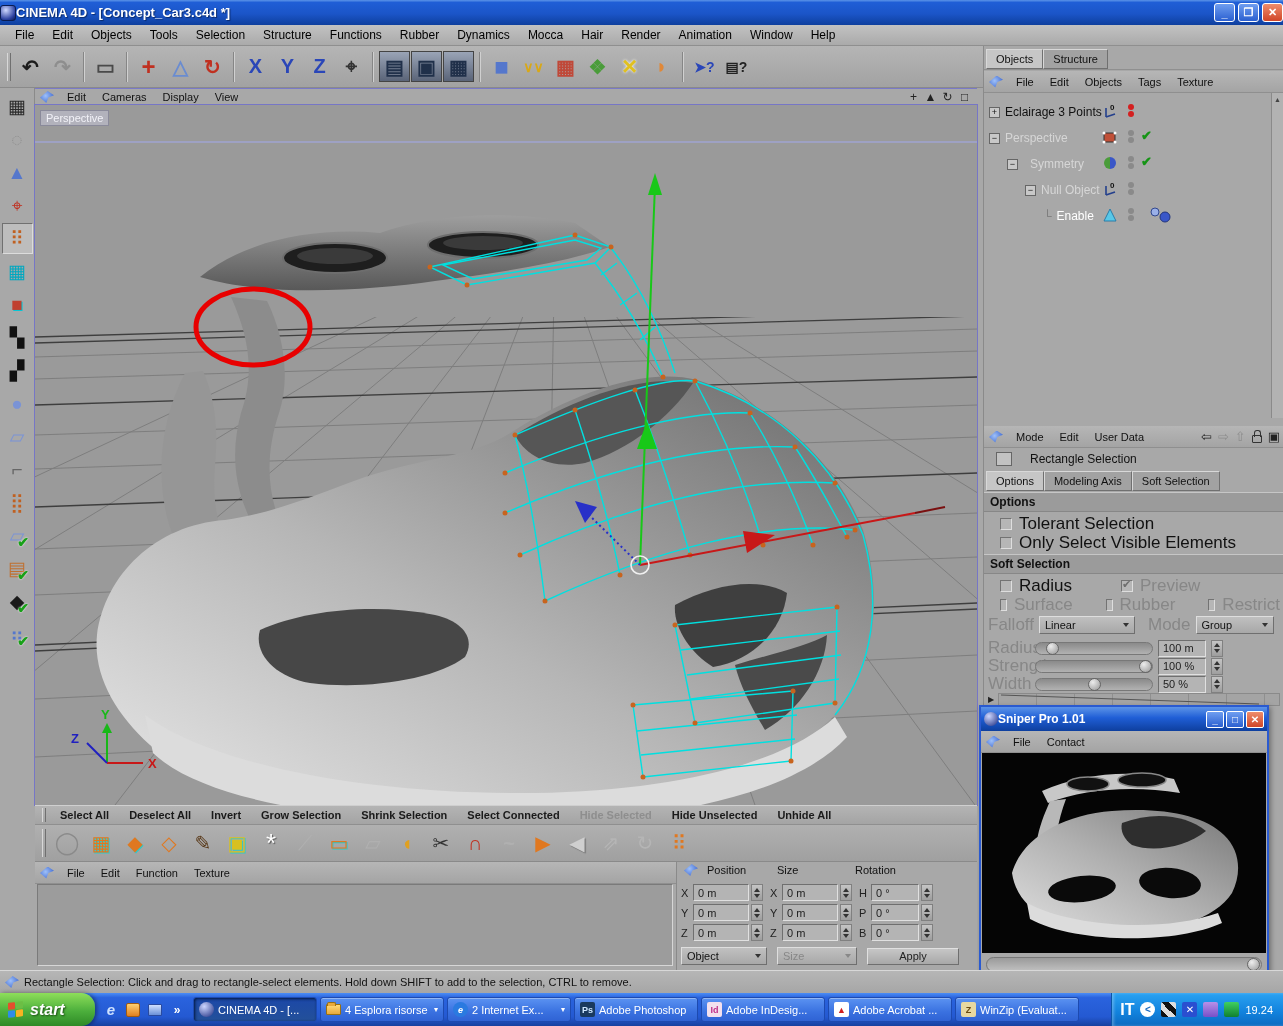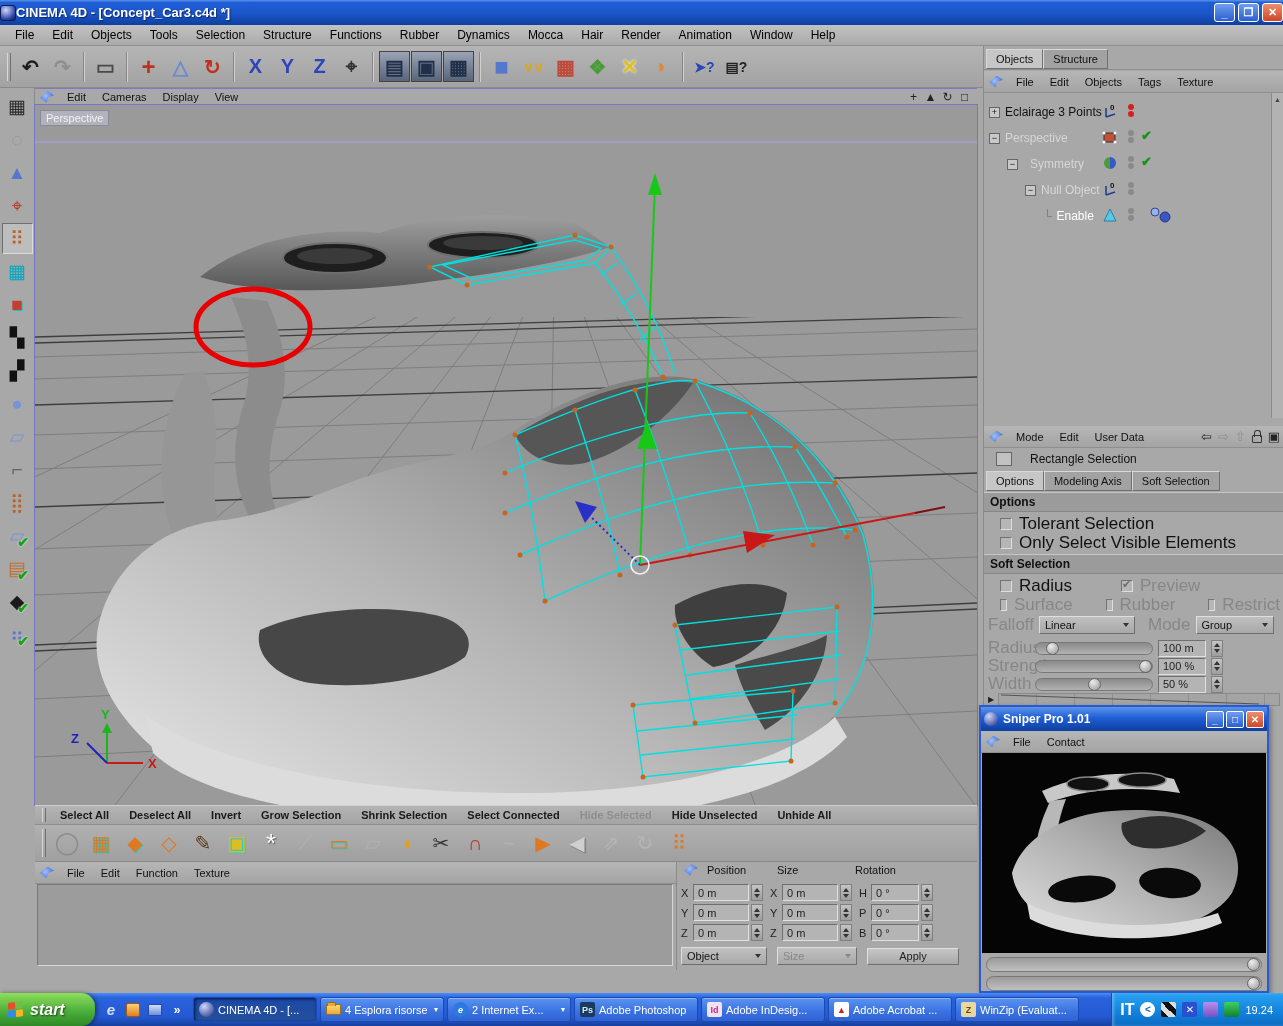--- a/index.html
+++ b/index.html
@@ -54,21 +54,21 @@
   .spin{width:12px;height:17px;background:linear-gradient(#c4c4c4,#9e9e9e);border:1px solid #808080;display:flex;flex-direction:column;align-items:center;justify-content:center;gap:2px}
   .tup{width:0;height:0;border-left:3px solid transparent;border-right:3px solid transparent;border-bottom:4px solid #333}
   .tdn{width:0;height:0;border-left:3px solid transparent;border-right:3px solid transparent;border-top:4px solid #333}
   .dd{background:linear-gradient(#c0c0c0,#a8a8a8);border:1px solid;border-color:#dedede #6f6f6f #6f6f6f #dedede;display:flex;align-items:center;justify-content:space-between;padding:0 5px;height:18px;font-size:11px}
   .slider{height:13px;border-radius:7px;background:linear-gradient(#8a8a8a,#b2b2b2);border:1px solid #787878;position:relative}
   .thumb{position:absolute;top:-1px;width:13px;height:13px;border-radius:50%;background:radial-gradient(circle at 35% 30%,#ececec,#969696);border:1px solid #666}
   .lock{width:10px;height:8px;border:1.5px solid #333;border-radius:1px;position:relative;margin-top:4px}
   .lock:before{content:"";position:absolute;top:-6px;left:1px;width:5px;height:6px;border:1.5px solid #333;border-bottom:none;border-radius:3px 3px 0 0}
   
   #sniper{left:-5px;top:659px;width:290px;height:288px;border:2px solid #2a5ad0;background:#a8a8a8;box-shadow:2px 2px 5px #00000055}
-  #sniptitle{height:24px;background:linear-gradient(180deg,#5c94e8,#1f5ed6 45%,#0e3f9e);display:flex;align-items:center;gap:5px;padding:0 3px;color:#fff;font-weight:bold;font-size:12px}
+  #sniptitle{height:24px;background:linear-gradient(180deg,#5c94e8,#1f5ed6 45%,#0e3f9e);display:flex;align-items:center;padding:0 3px;color:#fff;font-weight:bold;font-size:12px}
   .swbtn{width:18px;height:17px;border-radius:2px;border:1px solid #fff;display:flex;align-items:center;justify-content:center;color:#fff;font-size:10px;font-weight:bold}
   .strack{height:15px;border-radius:8px;background:linear-gradient(#9a9a9a,#c0c0c0);border:1px solid #777;position:relative}
   .sthumb{position:absolute;right:1px;top:0px;width:13px;height:13px;border-radius:50%;background:radial-gradient(circle at 35% 30%,#eee,#999);border:1px solid #666}
   
   #selbar{left:35px;top:805px;width:942px;height:20px;background:linear-gradient(#b4b4b4,#a4a4a4);border-top:1px solid #cfcfcf;border-bottom:1px solid #8f8f8f;display:flex;align-items:center;gap:2px;padding-left:4px}
   .selitem{padding:0 9px;font-size:11px;font-weight:bold;color:#1a1a1a}
   #toolsbar{left:35px;top:825px;width:942px;height:37px;background:linear-gradient(#b0b0b0,#a0a0a0);border-bottom:1px solid #8a8a8a;display:flex;align-items:center;padding-left:4px;gap:2px}
   .mcell{width:32px;height:30px;display:flex;align-items:center;justify-content:center;font-size:20px}
   
   #matpanel{left:35px;top:862px;width:642px;height:108px;background:#a8a8a8;border-right:1px solid #8a8a8a}
@@ -715,20 +715,24 @@
           <span class="tdn"></span>
         </span>
       <span class="dd dis" style="width:80px">
           <span class="dis">Size</span>
           <span class="tdn" style="border-top-color:#888"></span>
         </span>
       <span class="vb" style="width:92px;justify-content:center;background:linear-gradient(#c6c6c6,#a8a8a8);border-color:#e0e0e0 #6f6f6f #6f6f6f #e0e0e0">Apply</span>
     </div>
   </div>
 
+  <div id="statusbar" class="a">
+    <span class="pin"></span>
+    <span>Rectangle Selection: Click and drag to rectangle-select elements. Hold down SHIFT to add to the selection, CTRL to remove.</span>
+  </div>
 
   <div id="taskbar" class="a">
     <div id="startbtn">
       <span id="winflag">
         <span style="background:#e4502d"></span>
           <span style="background:#6cbe45"></span>
         <span style="background:#2f8ce8"></span>
           <span style="background:#f7b322"></span>
       </span>
       <span class="s">start</span>

